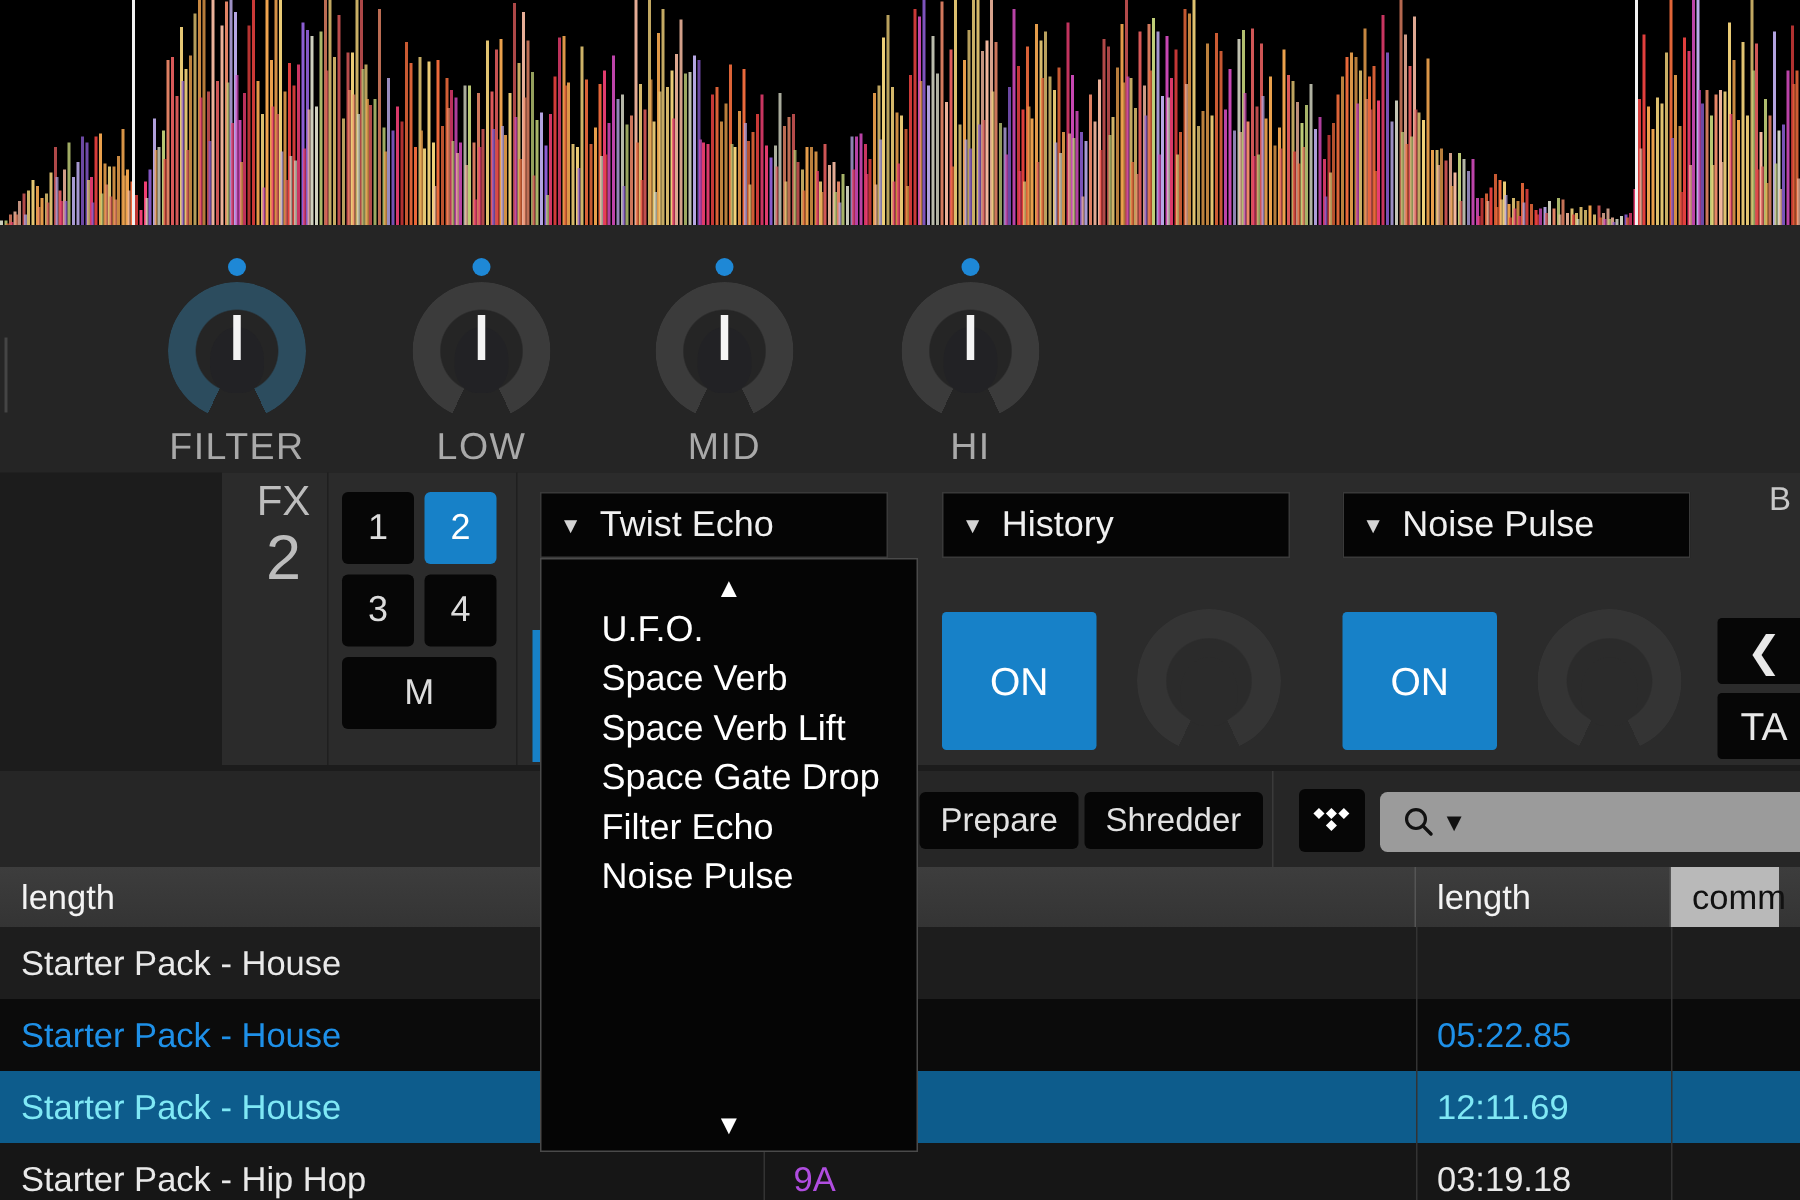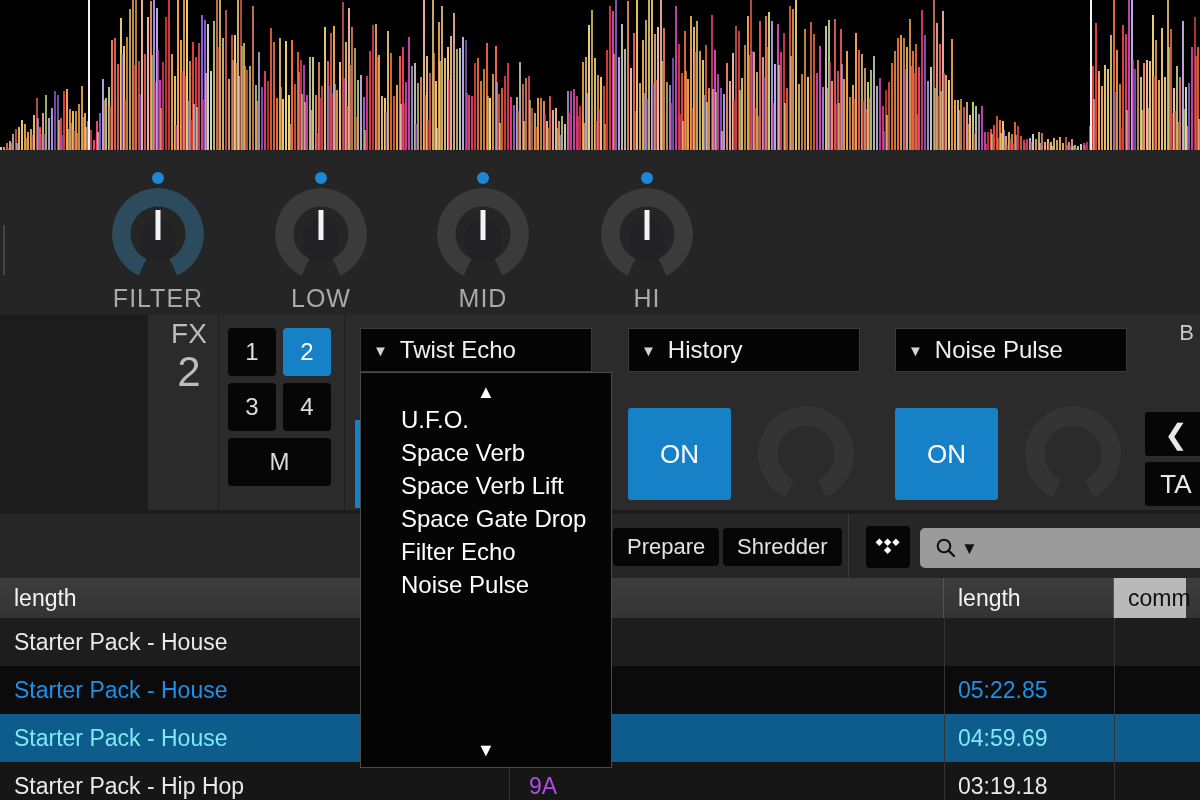--- a/index.html
+++ b/index.html
@@ -923,21 +923,21 @@
           <div class="col-div" style="left:944px"></div>
           <div class="cell" style="left:944px; width:170px; color:#1e90e8;">05:22.85</div>
           <div class="col-div" style="left:1114px"></div>
           <div class="cell" style="left:1114px; width:86px;"></div>
         </div>
         <div class="trow" style="top:136px; background:#0d5c8c;">
           <div class="cell" style="left:0px; width:510px; color:#7fe8f5;">Starter Pack - House</div>
           <div class="col-div" style="left:509px"></div>
           <div class="cell" style="left:515px; width:430px; color:#7fe8f5;"></div>
           <div class="col-div" style="left:944px"></div>
-          <div class="cell" style="left:944px; width:170px; color:#7fe8f5;">04:59.69</div>
+          <div class="cell" style="left:944px; width:170px; color:#7fe8f5;">12:11.69</div>
           <div class="col-div" style="left:1114px"></div>
           <div class="cell" style="left:1114px; width:86px;"></div>
         </div>
         <div class="trow" style="top:184px; background:#161616;">
           <div class="cell" style="left:0px; width:510px; color:#e9e9e9;">Starter Pack - Hip Hop</div>
           <div class="col-div" style="left:509px"></div>
           <div class="cell" style="left:515px; width:430px; color:#b04de0;">9A</div>
           <div class="col-div" style="left:944px"></div>
           <div class="cell" style="left:944px; width:170px; color:#e9e9e9;">03:19.18</div>
           <div class="col-div" style="left:1114px"></div>

